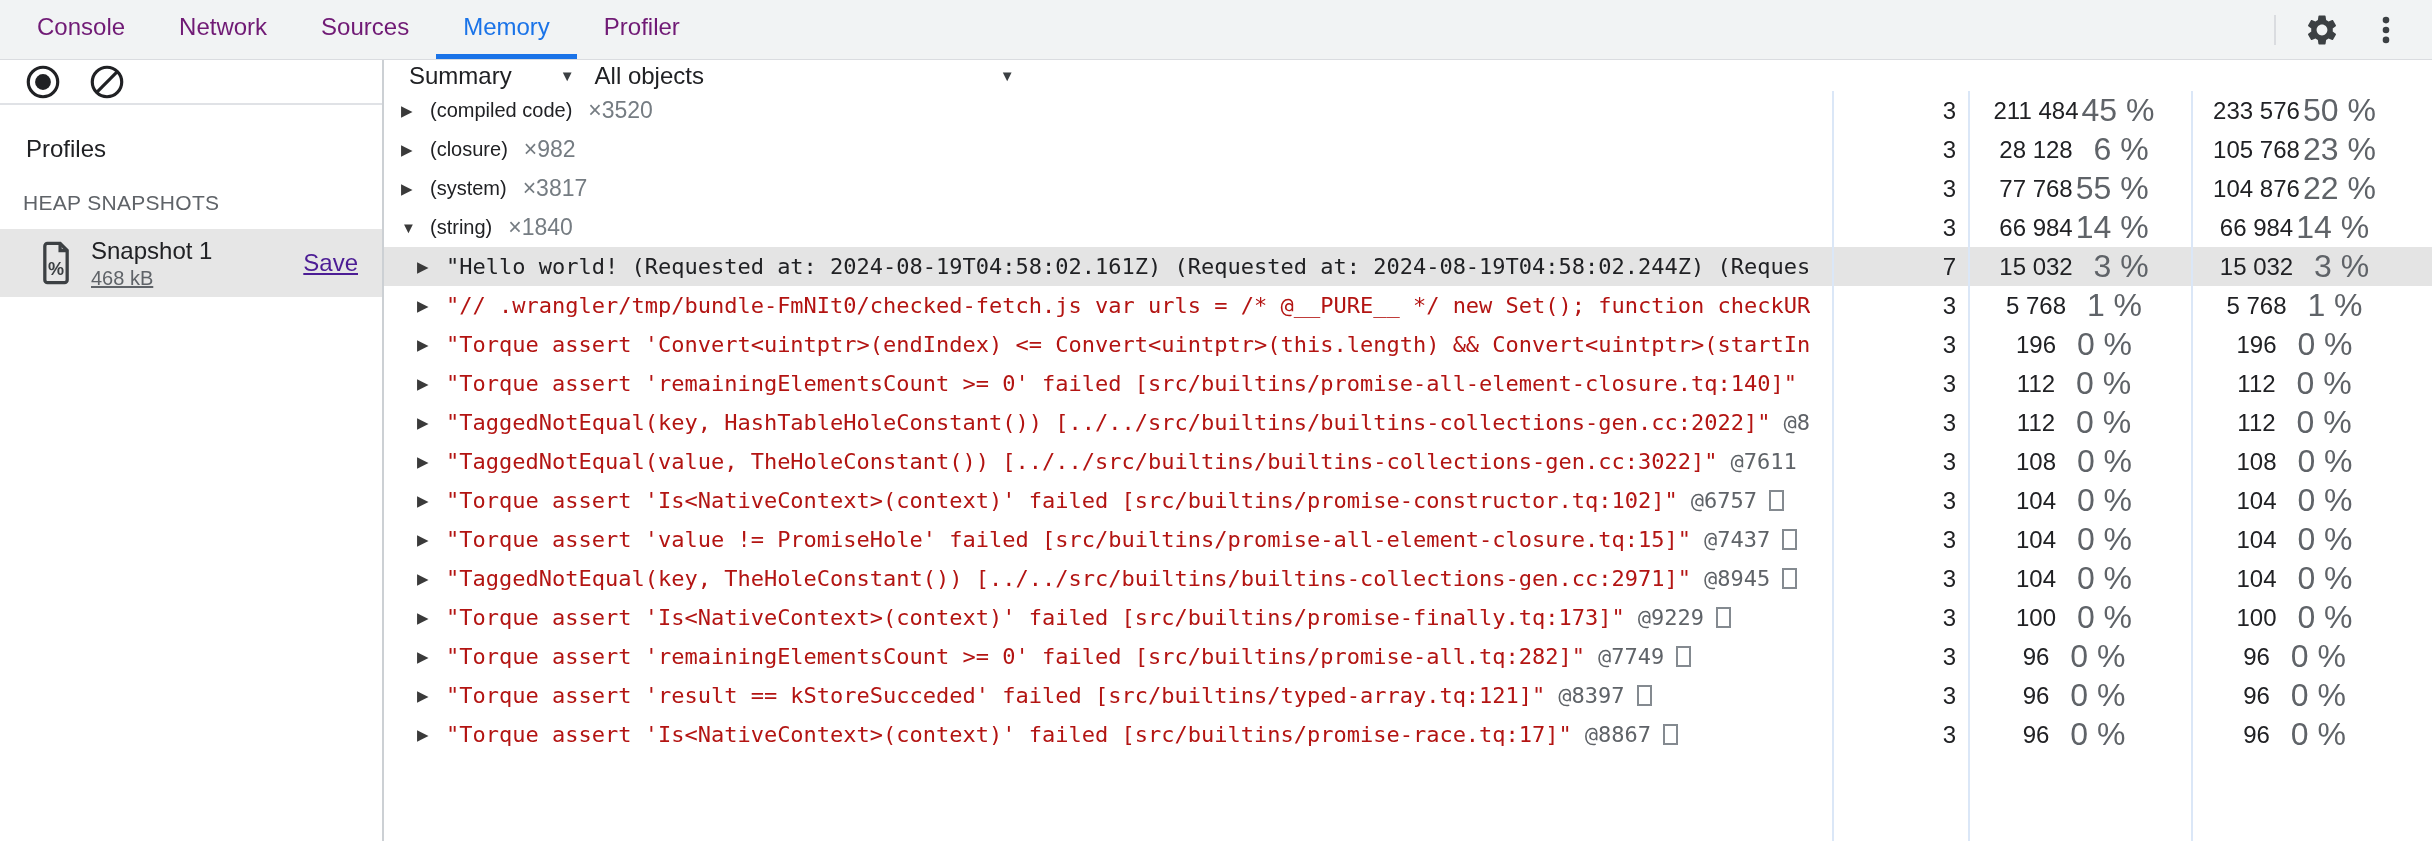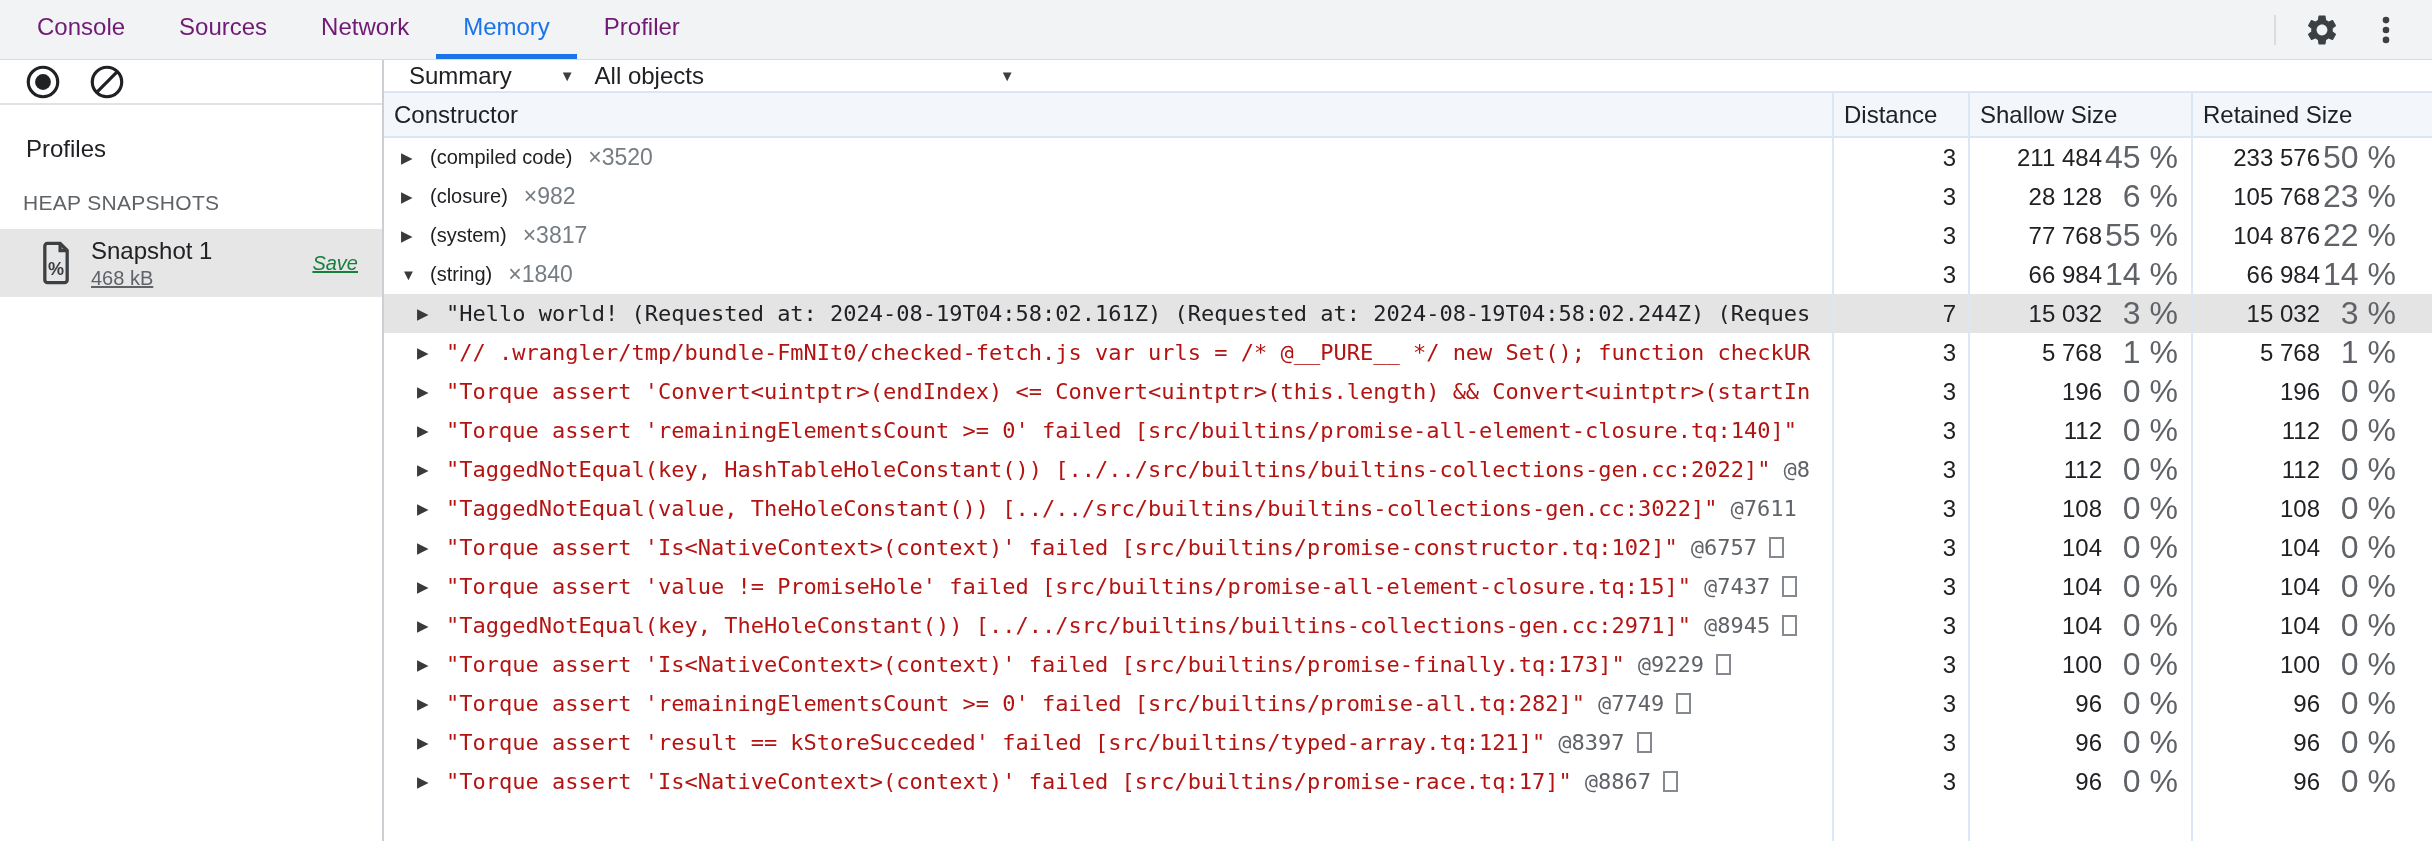--- a/index.html
+++ b/index.html
@@ -25,22 +25,22 @@
              flex-direction:column; background:#fff; }
   .side-toolbar { height:45px; flex:none; border-bottom:2px solid #e0e2e6;
                   display:flex; align-items:center; gap:26px; padding-left:24px; }
   .profiles-title { margin:30px 0 0 26px; font-size:24px; color:#202124; }
   .section-label { margin:28px 0 14px 23px; font-size:21px; color:#5f6368; letter-spacing:.3px; }
   .snapshot-item { background:#e6e6e6; display:flex; align-items:center;
                    padding:10px 14px 10px 36px; height:68px; }
   .snap-info { margin-left:15px; }
   .snap-name { font-size:24px; color:#202124; }
   .snap-size { font-size:20px; color:#5f6368; margin-top:2px;text-decoration:underline; }
-  .save-link { margin-left:auto; font-size:20px; color:#15803d; text-decoration:underline;
-               margin-right:10px; cursor:pointer;font-style:italic; }
+  .save-link { margin-left:auto; font-size:24px; color:#4c1d95; text-decoration:underline;
+               margin-right:10px; cursor:pointer; }
 
   
   .content { flex:1; min-width:0; display:flex; flex-direction:column; background:#fff; }
   .grid-toolbar { height:31px; flex:none; display:flex; align-items:center; padding-left:25px; }
   .dropdown { display:flex; align-items:center; font-size:24px; color:#202124; cursor:default; }
   .dd-arrow { font-size:15px; color:#3c4043; }
   .summary-dd .dd-arrow { margin-left:48px; }
   .class-filter { margin-left:26px; width:236px; height:35px; border:2px solid #c6c9cd;
                   border-radius:8px; font-size:23px; padding:0 14px; color:#202124; outline:none;
                   font-family:"Liberation Sans", sans-serif; }
@@ -68,37 +68,37 @@
   .expander { width:29px; flex:none; font-size:15px; color:#3a3a3a; }
   .cname { font-size:20px; color:#202124; white-space:pre; }
   .count { font-size:23px; color:#757c82; margin-left:16px; white-space:pre; }
   .sval { font-family:"DejaVu Sans Mono", monospace; font-size:22px; color:#b31412; white-space:pre; }
   .row.selected .sval { color:#202124; }
   .sid { font-family:"DejaVu Sans Mono", monospace; font-size:22px; color:#5f6368;
          margin-left:13px; white-space:pre; }
   .sbox { width:15px; height:21px; border:2px solid #848a90; margin-left:12px; flex:none; }
 
   .num-dist { justify-content:flex-end; padding-right:12px; font-size:24px; color:#202124; }
-  .num-cell { justify-content:flex-end; }
+  .num-cell { justify-content:center; }
   .bytes { font-size:24px; color:#202124; white-space:pre; }
   .pct { width:76px; text-align:right; font-size:32px; color:#5f6368; white-space:pre; }
   .c-shallow.num-cell { padding-right:13px; }
   .c-retained.num-cell { padding-right:36px; }
 
   .grid-filler { flex:1; display:flex; }
   .grid-filler .cell { height:100%; }
 </style>
 </head>
 <body>
 
 <div class="tabbar">
   <div class="tabs">
       <div class="tab">Console</div>
+      <div class="tab">Network</div>
       <div class="tab">Sources</div>
-      <div class="tab">Network</div>
       <div class="tab active">Memory</div>
       <div class="tab">Profiler</div>
     </div>
   <div class="tabbar-right">
     <div class="vsep"></div>
     <div class="icon-btn">
       <svg width="36" height="36" viewBox="0 0 24 24" fill="#3c4043">
           <path d="M19.14,12.94c0.04-0.3,0.06-0.61,0.06-0.94c0-0.32-0.02-0.64-0.07-0.94l2.03-1.58c0.18-0.14,0.23-0.41,0.12-0.61l-1.92-3.32c-0.12-0.22-0.37-0.29-0.59-0.22l-2.39,0.96c-0.5-0.38-1.03-0.7-1.62-0.94L14.4,2.81c-0.04-0.24-0.24-0.41-0.48-0.41h-3.84c-0.24,0-0.43,0.17-0.47,0.41L9.25,5.35C8.66,5.59,8.12,5.92,7.63,6.29L5.24,5.33c-0.22-0.08-0.47,0-0.59,0.22L2.74,8.87C2.62,9.08,2.66,9.34,2.86,9.48l2.03,1.58C4.84,11.36,4.8,11.69,4.8,12s0.02,0.64,0.07,0.94l-2.03,1.58c-0.18,0.14-0.23,0.41-0.12,0.61l1.92,3.32c0.12,0.22,0.37,0.29,0.59,0.22l2.39-0.96c0.5,0.38,1.03,0.7,1.62,0.94l0.36,2.54c0.05,0.24,0.24,0.41,0.48,0.41h3.84c0.24,0,0.44-0.17,0.47-0.41l0.36-2.54c0.59-0.24,1.13-0.56,1.62-0.94l2.39,0.96c0.22,0.08,0.47,0,0.59-0.22l1.92-3.32c0.12-0.22,0.07-0.47-0.12-0.61L19.14,12.94z M12,15.6c-1.98,0-3.6-1.62-3.6-3.6s1.62-3.6,3.6-3.6s3.6,1.62,3.6,3.6S13.98,15.6,12,15.6z"></path>
         </svg>
     </div>
@@ -153,26 +153,20 @@
         <span>Summary</span>
         <span class="dd-arrow">▼</span>
       </div>
       <div class="dropdown objects-dd">
         <span>All objects</span>
         <span class="dd-arrow">▼</span>
       </div>
     </div>
 
     <div class="grid">
-      <div class="grid-header">
-          <div class="hcell c-constructor">Constructor</div>
-          <div class="hcell c-distance">Distance</div>
-          <div class="hcell c-shallow">Shallow Size</div>
-          <div class="hcell c-retained">Retained Size</div>
-        </div>
       <div class="grid-body">
           <div class="row">
             <div class="cell c-constructor">
               <div class="ctor-inner">
                 <span class="expander">▶</span>
                 <span class="cname">(compiled code)</span>
                 <span class="count">×3520</span>
               </div>
             </div>
             <div class="cell c-distance num-dist">3</div>

